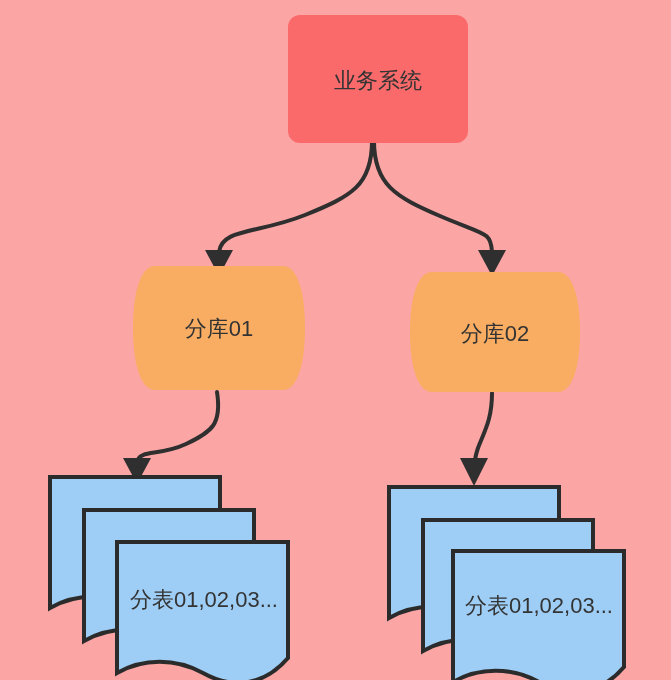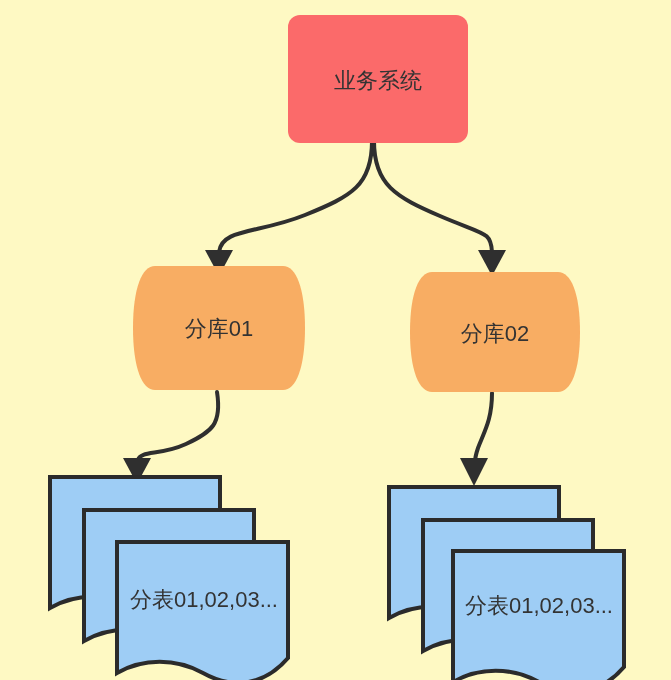--- a/index.html
+++ b/index.html
@@ -8,21 +8,21 @@
     padding: 0;
     background: #ffffff;
   }
   body {
     font-family: "Liberation Sans", "DejaVu Sans", sans-serif;
   }
   #canvas {
     position: relative;
     width: 671px;
     height: 680px;
-    background: #fef9c3;
+    background: #fca5a5;
     overflow: hidden;
   }
   #diagram-svg {
     position: absolute;
     left: 0;
     top: 0;
     width: 671px;
     height: 680px;
   }
   .node-label {

